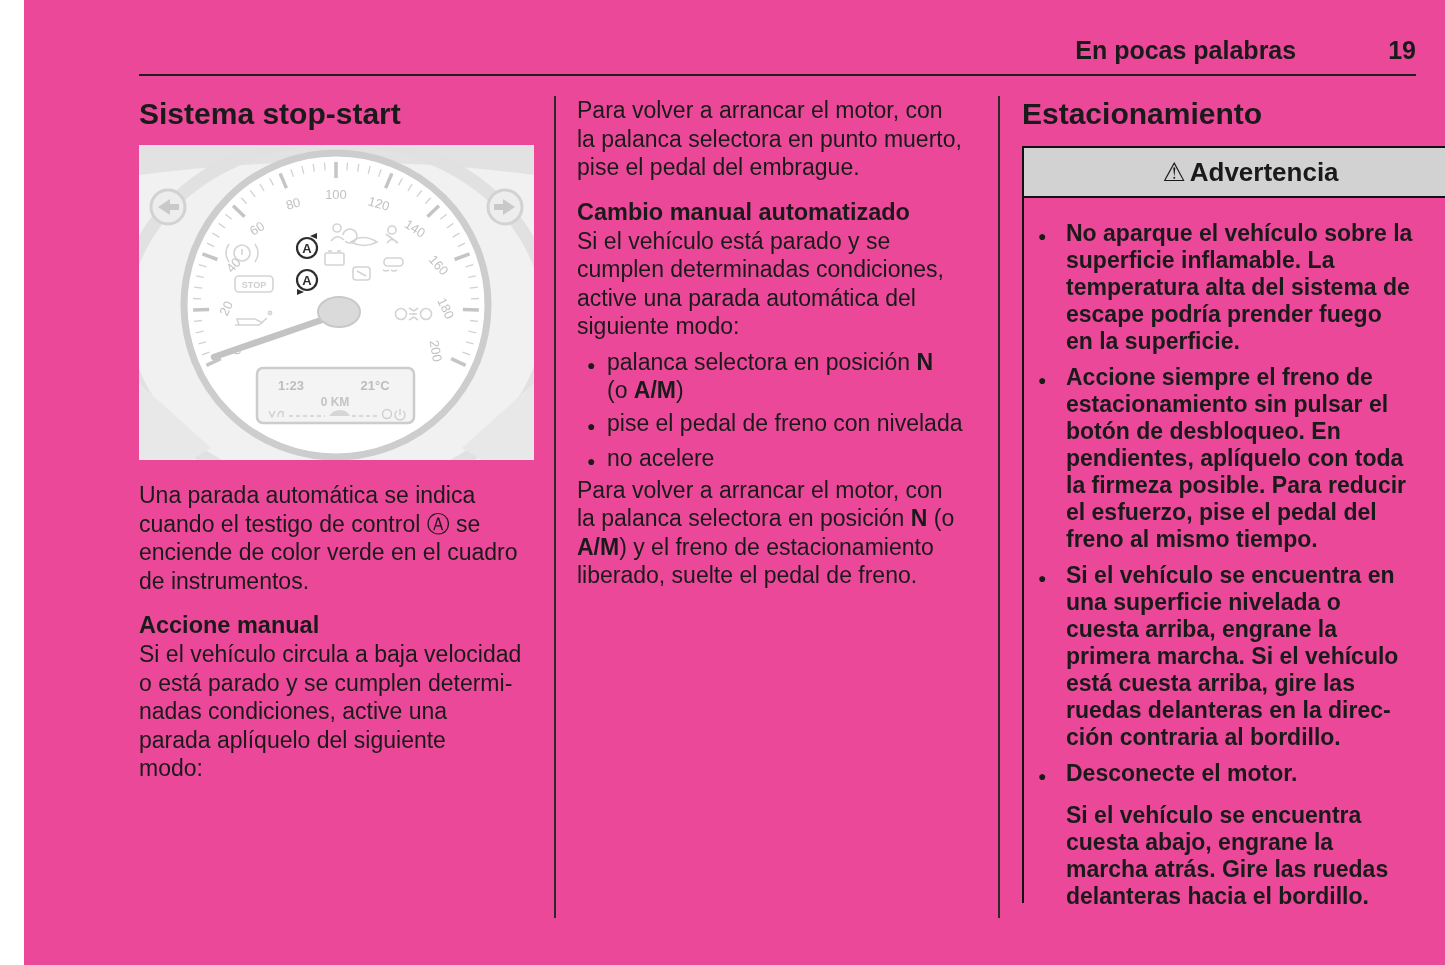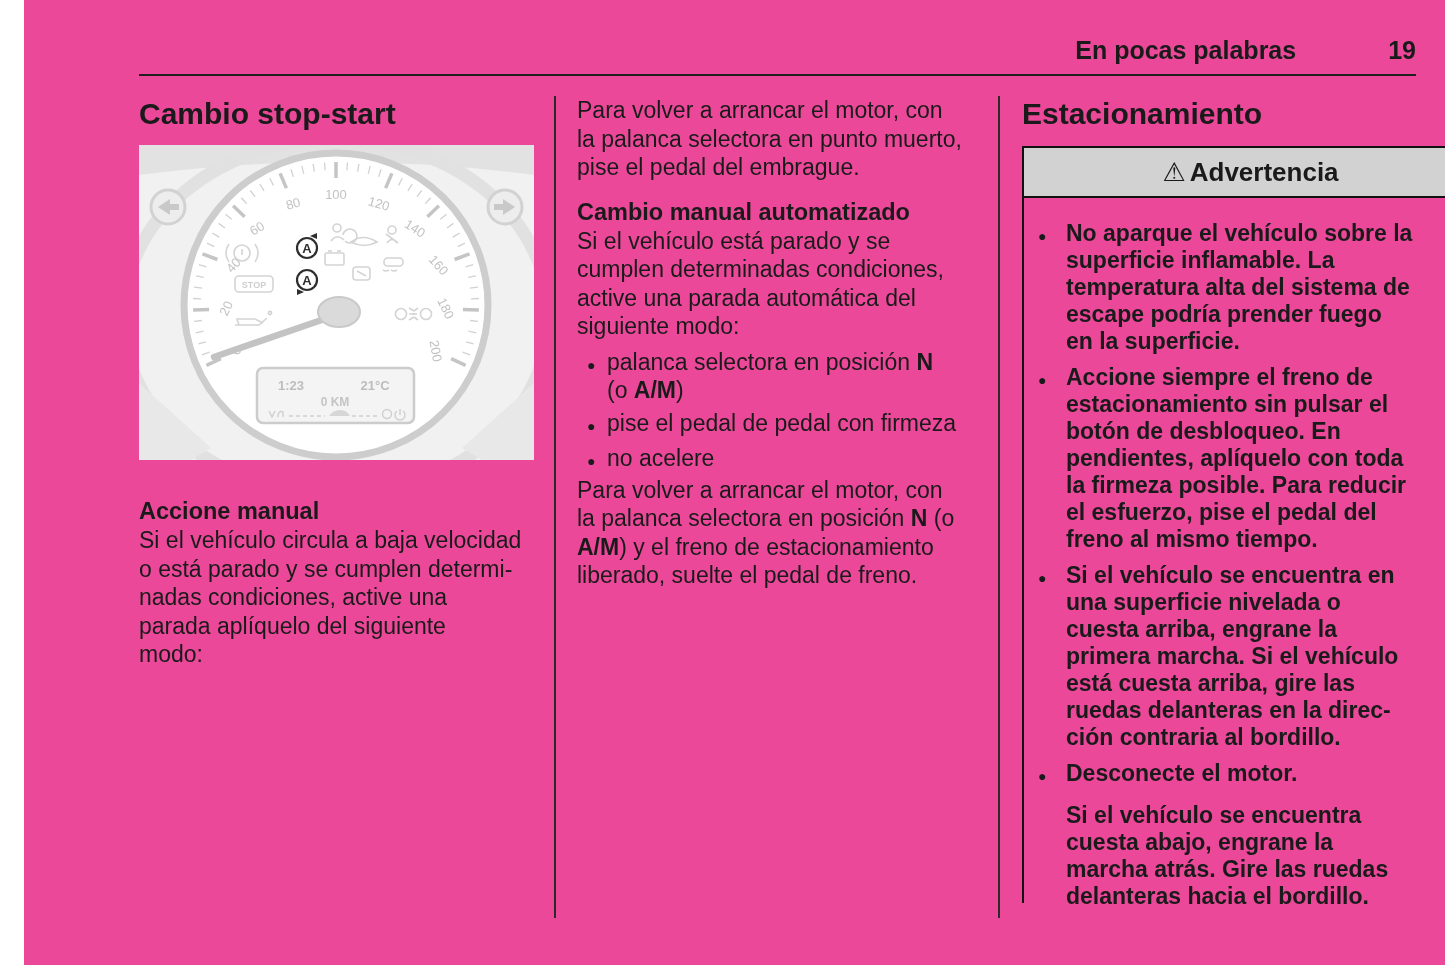--- a/index.html
+++ b/index.html
@@ -52,21 +52,21 @@
 
   <div class="runhead">
     <span>En pocas palabras</span>
     <span class="pageno">19</span>
   </div>
   <div class="headrule"></div>
 
   <div class="cols">
 
     <section class="col1">
-      <h1 class="title">Cambio stop-start</h1>
+      <h1 class="title">Sistema stop-start</h1>
 
       <svg class="figure" viewBox="0 0 395 315">
         <rect width="395" height="315" fill="#f1f1f1"></rect>
         <path d="M0,0 H395 V30 Q197,4 0,30 Z" fill="#e2e2e2"></path>
         <ellipse cx="197" cy="172" rx="213" ry="178" fill="none" stroke="#e1e1e1" stroke-width="13"></ellipse>
         <polygon points="0,315 0,238 72,303 52,315" fill="#e8e8e8"></polygon>
         <polygon points="395,315 395,238 323,303 343,315" fill="#e8e8e8"></polygon>
 
         <g>
           <circle cx="29" cy="62" r="17" fill="#ededed" stroke="#d2d2d2" stroke-width="3"></circle>
@@ -222,20 +222,24 @@
             <path d="M130,266 l3,6 l3,-6 M139,272 q0,-7 5,-5 l0,5"></path>
             <line x1="150" y1="271" x2="186" y2="271" stroke-dasharray="4 3"></line>
             <path d="M190,271 q4,-6 11,-6 q7,0 10,6 z" fill="#d6d6d6" stroke="none"></path>
             <line x1="213" y1="271" x2="240" y2="271" stroke-dasharray="4 3"></line>
             <circle cx="248" cy="269" r="4.5"></circle>
             <path d="M258,266 a5,5 0 1 0 6,0 M261,264 l0,6"></path>
           </g>
         </g>
       </svg>
 
+      <p class="p">Una parada automática se indica
+cuando el testigo de control Ⓐ se
+enciende de color verde en el cuadro
+de instrumentos.</p>
 
       <h2 class="sub">Accione manual</h2>
       <p class="p">Si el vehículo circula a baja velocidad
 o está parado y se cumplen determi-
 nadas condiciones, active una
 parada aplíquelo del siguiente
 modo:</p>
 
     </section>
 
@@ -253,21 +257,21 @@
 siguiente modo:</p>
 
       <div class="list">
         <div class="li">
           <span class="marker"></span>
           <span class="li-text"><span>palanca selectora en posición </span><b>N</b><span>
 (o </span><b>A/M</b><span>)</span></span>
         </div>
         <div class="li">
           <span class="marker"></span>
-          <span class="li-text">pise el pedal de pedal con firmeza</span>
+          <span class="li-text">pise el pedal de freno con nivelada</span>
         </div>
         <div class="li">
           <span class="marker"></span>
           <span class="li-text">no acelere</span>
         </div>
       </div>
 
       <p class="p"><span>Para volver a arrancar el motor, con
 la palanca selectora en posición </span><b>N</b><span> (o
 </span><b>A/M</b><span>) y el freno de estacionamiento

